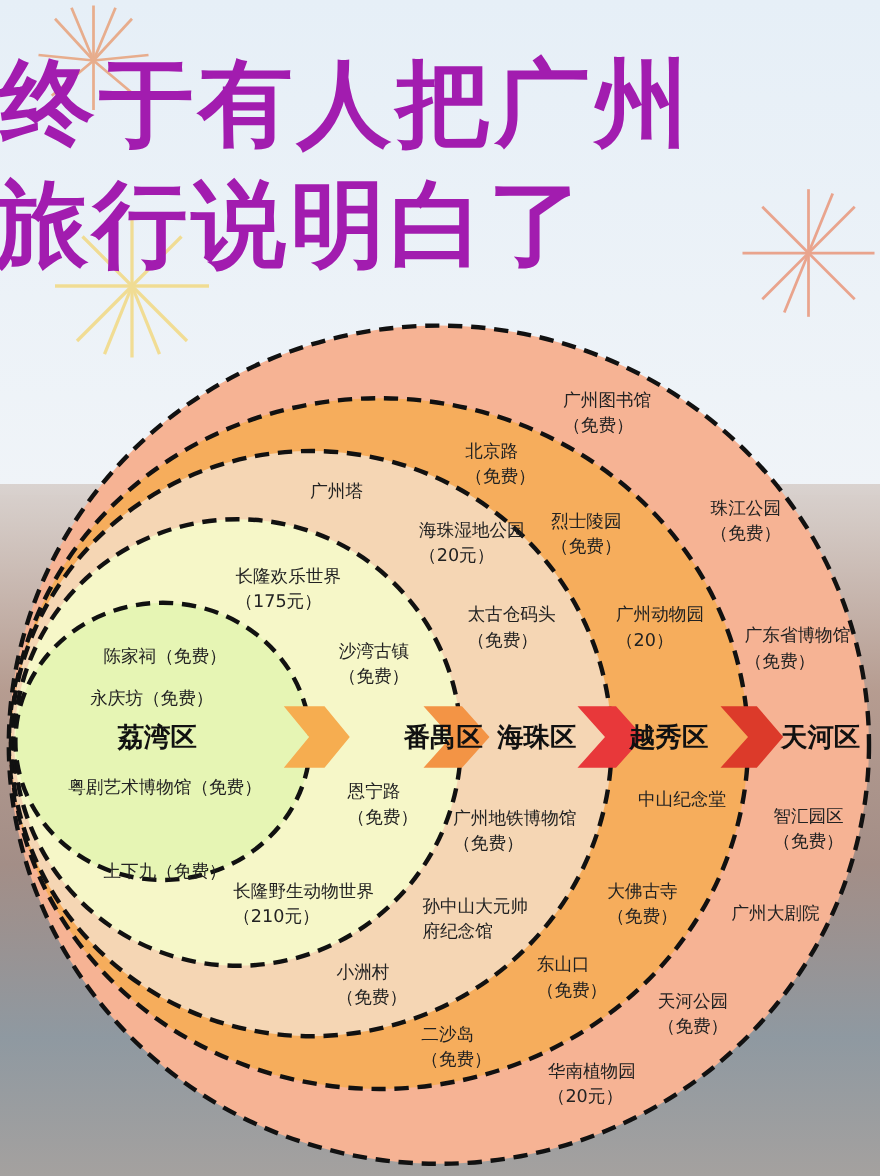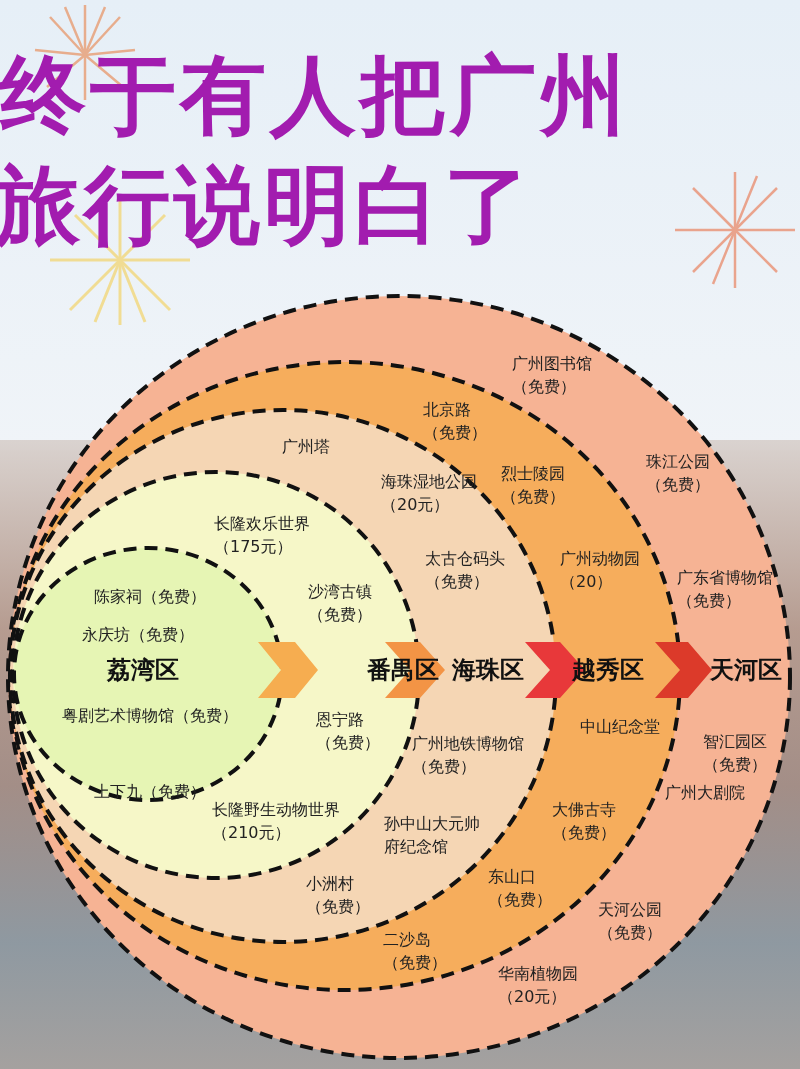--- a/index.html
+++ b/index.html
@@ -111,15 +111,15 @@
 <div class="lbl" style="left:600px;top:547px;"><span>广州动物园</span><br><span>（20）</span></div>
 <div class="lbl" style="left:620px;top:715px;">中山纪念堂</div>
 <div class="lbl" style="left:584px;top:798px;"><span>大佛古寺</span><br><span>（免费）</span></div>
 <div class="lbl" style="left:520px;top:865px;"><span>东山口</span><br><span>（免费）</span></div>
 <div class="lbl" style="left:415px;top:928px;"><span>二沙岛</span><br><span>（免费）</span></div>
 
 <div class="lbl" style="left:552px;top:352px;"><span>广州图书馆</span><br><span>（免费）</span></div>
 <div class="lbl" style="left:678px;top:450px;"><span>珠江公园</span><br><span>（免费）</span></div>
 <div class="lbl" style="left:725px;top:566px;"><span>广东省博物馆</span><br><span>（免费）</span></div>
 <div class="lbl" style="left:735px;top:730px;"><span>智汇园区</span><br><span>（免费）</span></div>
-<div class="lbl" style="left:705px;top:781px;">广州大剧院</div>
+<div class="lbl" style="left:705px;top:818px;">广州大剧院</div>
 <div class="lbl" style="left:630px;top:898px;"><span>天河公园</span><br><span>（免费）</span></div>
 <div class="lbl" style="left:538px;top:962px;"><span>华南植物园</span><br><span>（20元）</span></div>
 
 </body></html>

